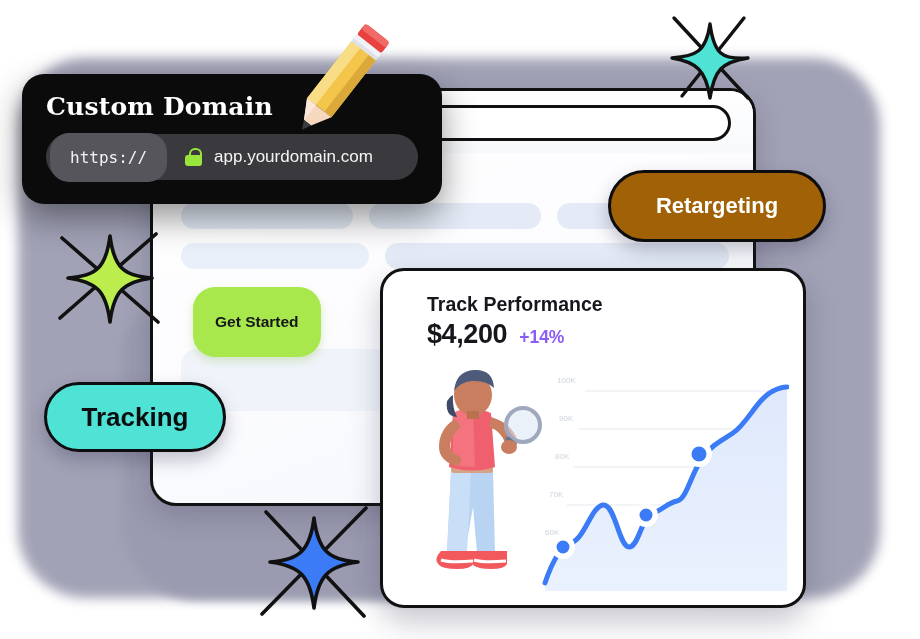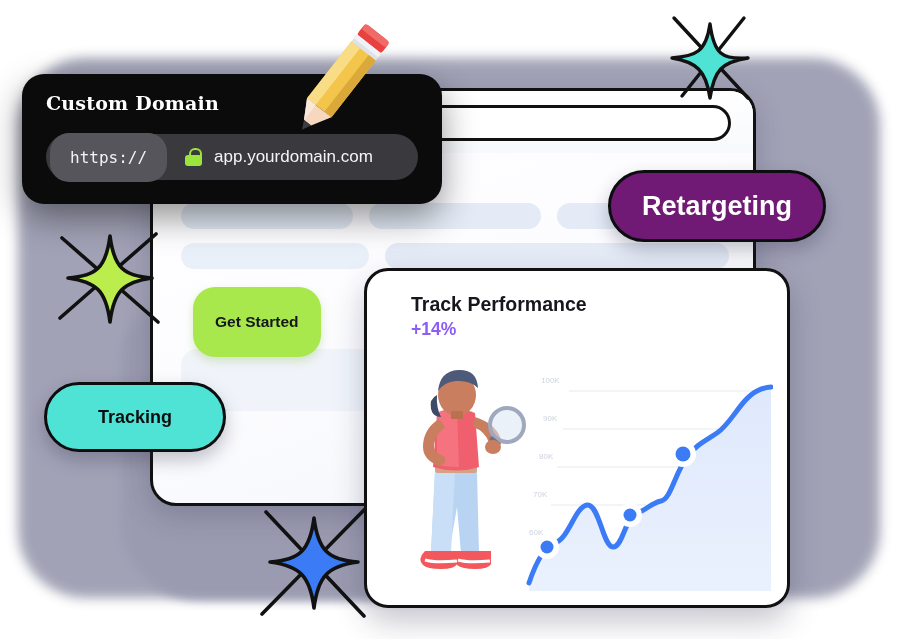--- a/index.html
+++ b/index.html
@@ -115,21 +115,21 @@
     left: 22px; top: 74px;
     width: 420px; height: 130px;
     background: #0b0b0c;
     border-radius: 22px;
     box-shadow: 0 14px 34px rgba(0,0,0,.42);
   }
   #domain-title {
     position: absolute;
     left: 24px; top: 18px;
     font-family: "DejaVu Serif", "Liberation Serif", serif;
-    font-size: 19px;
+    font-size: 25px;
     font-weight: 700;
     color: #ffffff;
     letter-spacing: .2px;
   }
   #domain-field {
     position: absolute;
     left: 24px; top: 60px;
     width: 372px; height: 46px;
     background: #3a3a3e;
     border-radius: 23px;
@@ -194,36 +194,36 @@
     border: 3.5px solid #0d0d0f;
     border-radius: 40px;
     font-weight: 700;
     box-shadow: 0 8px 18px rgba(40,40,70,.28);
     white-space: nowrap;
     box-sizing: border-box;
   }
   #badge-retargeting {
     left: 608px; top: 170px;
     width: 218px; height: 72px;
-    background: #701a75;
+    background: #a16207;
     color: #ffffff;
-    font-size: 27px;
+    font-size: 22px;
   }
   #badge-tracking {
     left: 44px; top: 382px;
     width: 182px; height: 70px;
     background: #4fe3d5;
     color: #0d0d0f;
-    font-size: 18px;
+    font-size: 26px;
   }
 
   
   #perf-card {
     position: absolute;
-    left: 364px; top: 268px;
+    left: 380px; top: 268px;
     width: 420px; height: 334px;
     background: #ffffff;
     border: 3px solid #111;
     border-radius: 24px;
     box-shadow: 0 14px 30px rgba(40,40,70,.26);
     overflow: hidden;
   }
   #perf-title {
     position: absolute;
     left: 44px; top: 22px;
@@ -330,20 +330,21 @@
   </svg>
 
   <svg style="position:absolute;left:248px;top:492px;width:134px;height:140px" viewBox="0 0 134 140">
     <path d="M14 122 L118 16 M18 20 L116 124" stroke="#111" stroke-width="3.6" fill="none" stroke-linecap="round"></path>
     <path d="M66 26 C70 58 80 68 110 70 C80 74 70 84 66 116 C62 84 52 74 22 70 C52 68 62 58 66 26 Z" fill="#3b7bf5" stroke="#111" stroke-width="3.6" stroke-linejoin="round"></path>
   </svg>
 
   <div id="perf-card">
     <div id="perf-title">Track Performance</div>
     <div id="perf-metric-row">
+      <span id="perf-value">$4,200</span>
       <span id="perf-delta">+14%</span>
     </div>
 
     <svg id="person" viewBox="0 0 150 226">
 
       <path d="M46 104 L88 104 L90 186 L72 186 L68 140 L60 186 L42 186 Z" fill="#b9d4f2"></path>
       <path d="M46 104 L66 104 L62 186 L42 186 Z" fill="#c9dff7"></path>
 
       <path d="M36 184 q-8 8 -2 14 q4 4 18 4 q14 0 16 -5 l0 -13 Z" fill="#f2585c"></path>
       <path d="M68 184 q-6 8 0 14 q5 4 18 4 q14 0 16 -5 l0 -13 Z" fill="#f2585c"></path>

